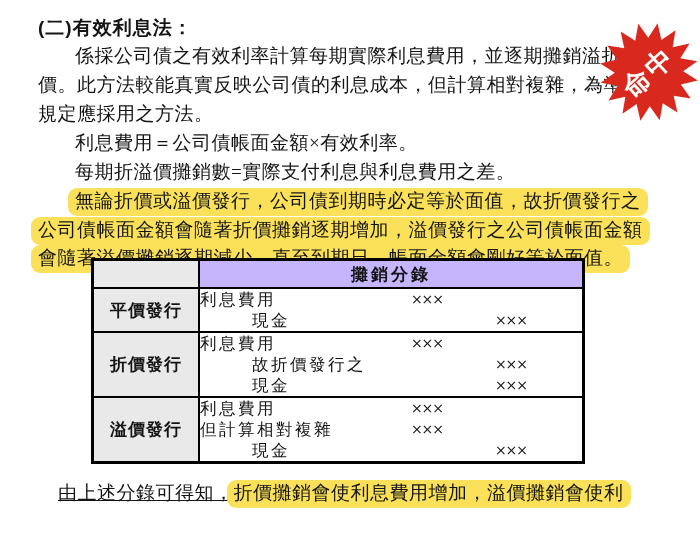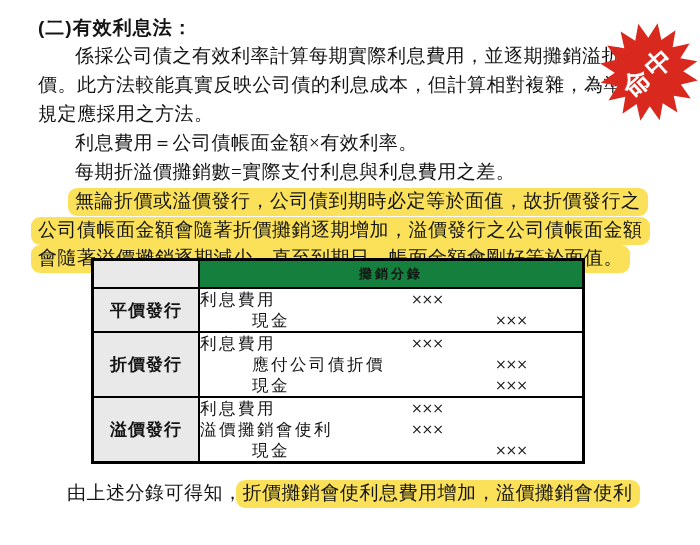--- a/index.html
+++ b/index.html
@@ -29,21 +29,21 @@
   }
   
   .p1l1{left:75px;top:44px;}
   .p1l2{left:38px;top:73px;}
   .p1l3{left:38px;top:102px;}
   .f1{left:75px;top:131px;}
   .f2{left:75px;top:160px;}
   .h1{left:75px;top:188px;}
   .h2{left:38px;top:217px;}
   .h3{left:38px;top:245px;}
-  .c1{left:67px;top:480px;}
+  .c1{left:58px;top:480px;text-decoration:underline;}
   .c2{left:38px;top:508px;}
   .hl{
     display:inline-block;
     background:#fbe15a;
     padding:1px 7px 3px 7px;
     margin:0 -7px;
     border-radius:9px;
   }
   
   table.journal{
@@ -55,23 +55,23 @@
     table-layout:fixed;
     background:#fff;
   }
   table.journal td,table.journal th{
     border:2px solid #000;
     padding:0;
     vertical-align:middle;
   }
   th.corner{width:104px;background:#e9e9e9;height:26px;}
   th.amort{
-    background:#15803d;height:26px;
-    font-family:"Liberation Sans","DejaVu Sans",sans-serif;
-    font-weight:bold;font-size:13px;letter-spacing:3px;
+    background:#c4b5fd;height:26px;
+    font-family:"Liberation Sans","DejaVu Sans",sans-serif;
+    font-weight:bold;font-size:17px;letter-spacing:3px;
     text-align:center;
   }
   td.rowlabel{
     background:#e9e9e9;
     text-align:center;
     font-family:"Liberation Sans","DejaVu Sans",sans-serif;
     font-weight:bold;font-size:17px;letter-spacing:1px;
   }
   td.entries{padding:2px 0 2px 4px;background:#fff;}
   .jline{
@@ -151,41 +151,41 @@
     </tr>
     <tr>
       <td class="rowlabel">折價發行</td>
       <td class="entries">
         <div class="jline">
           <span class="acct">利息費用</span>
           <span class="amt d">×××</span>
           <span class="amt c"></span>
         </div>
         <div class="jline indent">
-          <span class="acct">應付公司債折價</span>
+          <span class="acct">故折價發行之</span>
           <span class="amt d"></span>
           <span class="amt c">×××</span>
         </div>
         <div class="jline indent">
           <span class="acct">現金</span>
           <span class="amt d"></span>
           <span class="amt c">×××</span>
         </div>
       </td>
     </tr>
     <tr>
       <td class="rowlabel">溢價發行</td>
       <td class="entries">
         <div class="jline">
           <span class="acct">利息費用</span>
           <span class="amt d">×××</span>
           <span class="amt c"></span>
         </div>
         <div class="jline">
-          <span class="acct">溢價攤銷會使利</span>
+          <span class="acct">但計算相對複雜</span>
           <span class="amt d">×××</span>
           <span class="amt c"></span>
         </div>
         <div class="jline indent">
           <span class="acct">現金</span>
           <span class="amt d"></span>
           <span class="amt c">×××</span>
         </div>
       </td>
     </tr>

